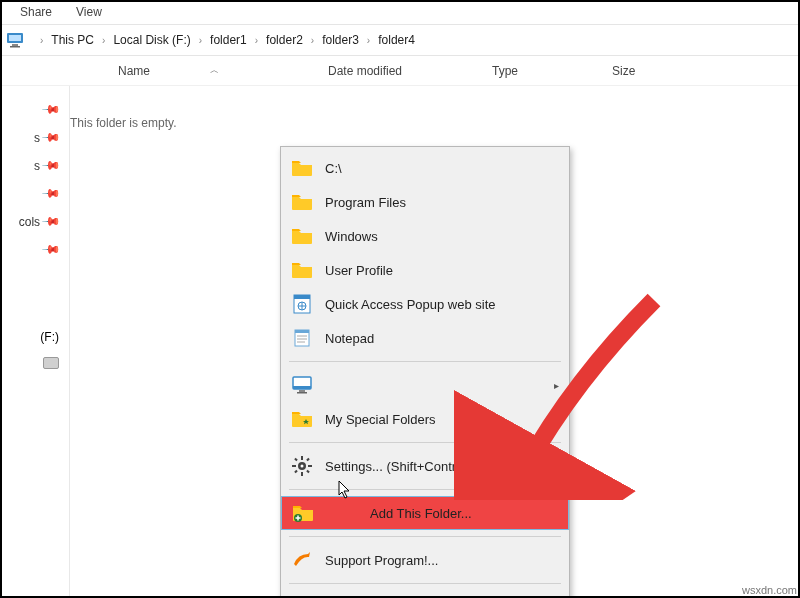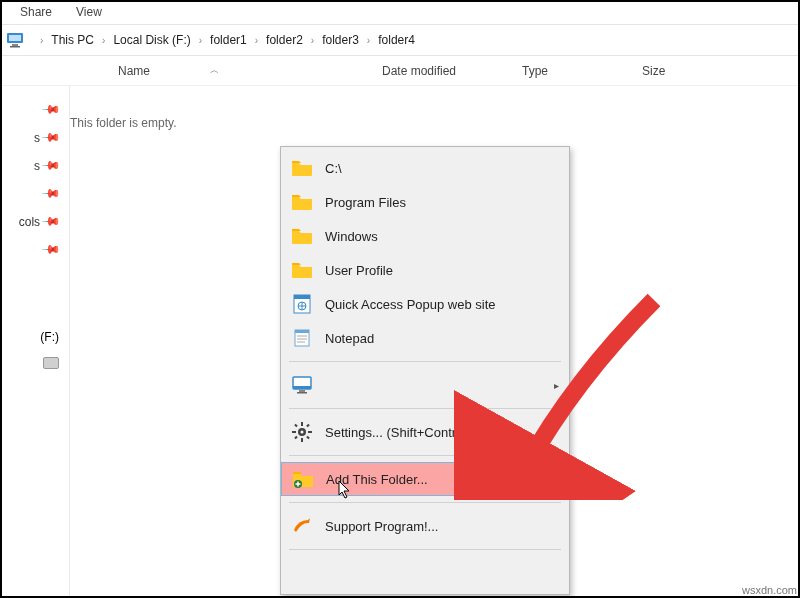--- a/index.html
+++ b/index.html
@@ -7,41 +7,41 @@
 
 .ribbon-tabs { height: 24px; display: flex; align-items: center; padding-left: 20px; gap: 24px; color: #444; }
 .ribbon-tabs span { cursor: pointer; }
 
 .breadcrumb-bar { height: 32px; display: flex; align-items: center; padding-left: 6px; border-top: 1px solid #e5e5e5; border-bottom: 1px solid #e5e5e5; }
 .computer-icon { width: 20px; height: 18px; margin-right: 6px; display: inline-flex; align-items: center; justify-content: center; }
 .crumb { display: flex; align-items: center; color: #222; }
 .crumb .sep { color: #888; padding: 0 8px; font-size: 10px; }
 
 .columns { height: 30px; display: flex; align-items: center; color: #444; border-bottom: 1px solid #f0f0f0; }
-.col-name { padding-left: 118px; width: 382px; display: flex; align-items: center; gap: 60px; }
+.col-name { padding-left: 118px; width: 328px; display: flex; align-items: center; gap: 60px; }
 .col-date { width: 140px; }
-.col-type { width: 120px; }
+.col-type { width: 120px; margin-left: 24px; }
 .col-size { width: 80px; }
 .sort-arrow { font-size: 9px; color: #666; }
 
 .main { display: flex; height: calc(598px - 24px - 32px - 30px); }
 .sidebar { width: 70px; border-right: 1px solid #e8e8e8; padding-top: 10px; }
 .sb-item { display: flex; justify-content: flex-end; align-items: center; padding: 4px 10px 4px 0; color: #333; height: 28px; }
 .pin { color: #888; font-size: 12px; transform: rotate(45deg); display: inline-block; margin-left: 4px; }
 .drive-row { display: flex; align-items: center; justify-content: flex-end; padding: 4px 10px 4px 0; height: 26px; }
 .drive-icon { width: 16px; height: 12px; background: #d0d0d0; border: 1px solid #999; border-radius: 2px; margin-left: 4px; }
 
 .pane { flex: 1; position: relative; }
 .empty-msg { text-align: left; color: #666; padding-top: 30px; }
 
 .context-menu { position: absolute; left: 280px; top: 146px; width: 290px; background: #f0f0f0; border: 1px solid #b8b8b8; box-shadow: 2px 3px 6px rgba(0,0,0,0.25); }
 .menu-section { padding: 4px 0; }
 .menu-sep { height: 1px; background: #d0d0d0; margin: 2px 8px; }
 .menu-item { display: flex; align-items: center; height: 34px; padding: 0 10px; position: relative; cursor: default; }
-.menu-item.highlight { background: #fca5a5; border: 1px solid #7ab8e0; height: 34px; }
+.menu-item.highlight { background: #ef4444; border: 1px solid #7ab8e0; height: 34px; gap: 44px; }
 .mi-icon { width: 22px; height: 22px; margin-right: 12px; display: flex; align-items: center; justify-content: center; }
 .mi-label { flex: 1; color: #222; font-size: 13px; }
 .mi-label.bold { font-weight: 400; }
 .submenu-arrow { color: #555; font-size: 10px; position: absolute; right: 10px; }
 
 .folder-svg { width: 22px; height: 18px; }
 .monitor-svg { width: 20px; height: 18px; }
 .notepad-svg { width: 18px; height: 20px; }
 .web-svg { width: 18px; height: 20px; }
 .gear-svg { width: 20px; height: 20px; }
@@ -214,20 +214,31 @@
   <div class="menu-section">
     <div class="menu-item">
       <span class="mi-icon">
           <svg class="monitor-svg" viewBox="0 0 20 18">
             <rect x="1" y="1" width="18" height="12" fill="#fff" stroke="#3a8ac9" stroke-width="1.5" rx="1"></rect>
             <rect x="1" y="10" width="18" height="3" fill="#3a8ac9"></rect>
             <rect x="7" y="14" width="6" height="2" fill="#888"></rect>
             <rect x="5" y="16" width="10" height="1.5" fill="#666"></rect>
           </svg>
         </span>
+      <span class="submenu-arrow">▸</span>
+    </div>
+    <div class="menu-item">
+      <span class="mi-icon">
+          <svg class="folder-svg" viewBox="0 0 22 18">
+            <path d="M1 4h7l2 2h11v10a1 1 0 0 1-1 1H2a1 1 0 0 1-1-1z" fill="#ffca28"></path>
+            <path d="M1 2h7l2 2H1z" fill="#ffb300"></path>
+            <path d="M15 9l1 2h2l-1.6 1.3.6 2-2-1.2-2 1.2.6-2L12 11h2z" fill="#2e7d32"></path>
+          </svg>
+        </span>
+      <span class="mi-label">My Special Folders</span>
       <span class="submenu-arrow">▸</span>
     </div>
   </div>
   <div class="menu-sep"></div>
   <div class="menu-section">
     <div class="menu-item">
       <span class="mi-icon">
           <svg class="gear-svg" viewBox="0 0 20 20">
             <circle cx="10" cy="10" r="4" fill="#444"></circle>
             <g fill="#444">

